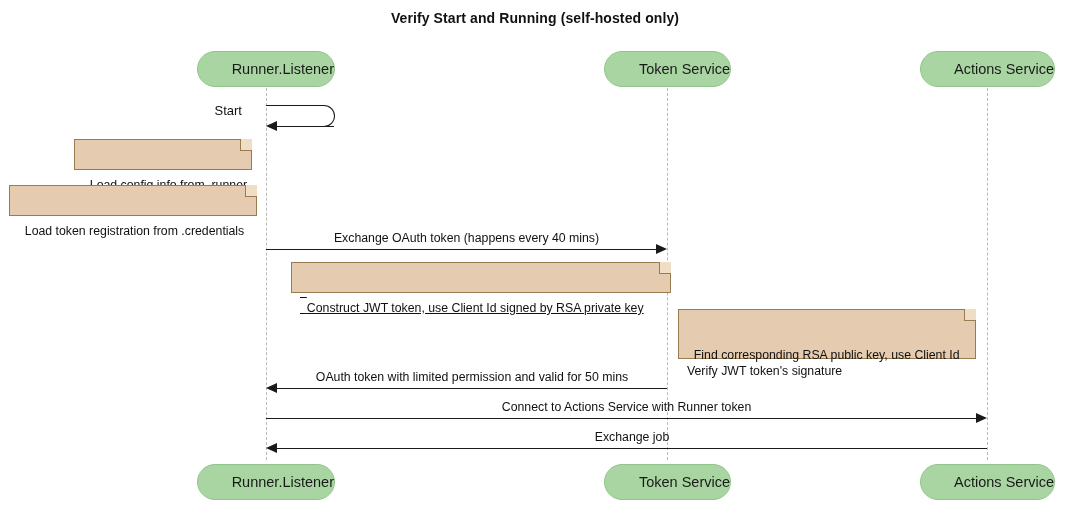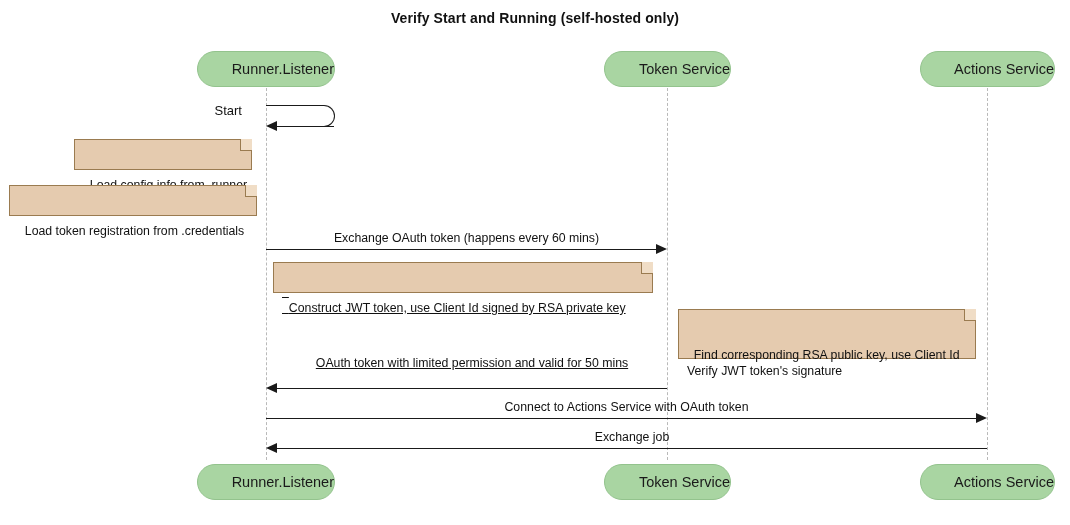--- a/index.html
+++ b/index.html
@@ -172,40 +172,40 @@
 <div class="note" style="left:74px; top:139px; width:178px; height:31px;">
   <div class="dogear"></div>
   <span>Load config info from .runner</span>
 </div>
 
 <div class="note" style="left:9px; top:185px; width:248px; height:31px;">
   <div class="dogear"></div>
   <span>Load token registration from .credentials</span>
 </div>
 
-<div class="msg-label" style="left:266px; top:245px; width:401px;">Exchange OAuth token (happens every 60 mins)</div>
+<div class="msg-label" style="left:266px; top:245px; width:401px;">Exchange OAuth token (happens every 40 mins)</div>
 <div class="msg-line" style="left:266px; top:249px; width:390px;"></div>
 <div class="arrowhead right" style="left:656px; top:244px;"></div>
 
-<div class="note" style="left:273px; top:262px; width:380px; height:31px;text-decoration:underline;">
+<div class="note" style="left:291px; top:262px; width:380px; height:31px;text-decoration:underline;">
   <div class="dogear"></div>
   <span>Construct JWT token, use Client Id signed by RSA private key</span>
 </div>
 
 <div class="note" style="left:678px; top:309px; width:298px; height:50px;">
   <div class="dogear"></div>
   <span>Find corresponding RSA public key, use Client Id
 Verify JWT token's signature</span>
 </div>
 
-<div class="msg-label" style="left:277px; top:370px; width:390px;text-decoration:underline;">OAuth token with limited permission and valid for 50 mins</div>
+<div class="msg-label" style="left:277px; top:384px; width:390px;">OAuth token with limited permission and valid for 50 mins</div>
 <div class="msg-line" style="left:277px; top:388px; width:390px;"></div>
 <div class="arrowhead left" style="left:266px; top:383px;"></div>
 
-<div class="msg-label" style="left:266px; top:414px; width:721px;">Connect to Actions Service with OAuth token</div>
+<div class="msg-label" style="left:266px; top:414px; width:721px;">Connect to Actions Service with Runner token</div>
 <div class="msg-line" style="left:266px; top:418px; width:710px;"></div>
 <div class="arrowhead right" style="left:976px; top:413px;"></div>
 
 <div class="msg-label" style="left:277px; top:444px; width:710px;">Exchange job</div>
 <div class="msg-line" style="left:277px; top:448px; width:710px;"></div>
 <div class="arrowhead left" style="left:266px; top:443px;"></div>
 
 <div class="participant" style="left:197px; top:464px; width:138px;">
   <span>Runner.Listener</span>
 </div>

